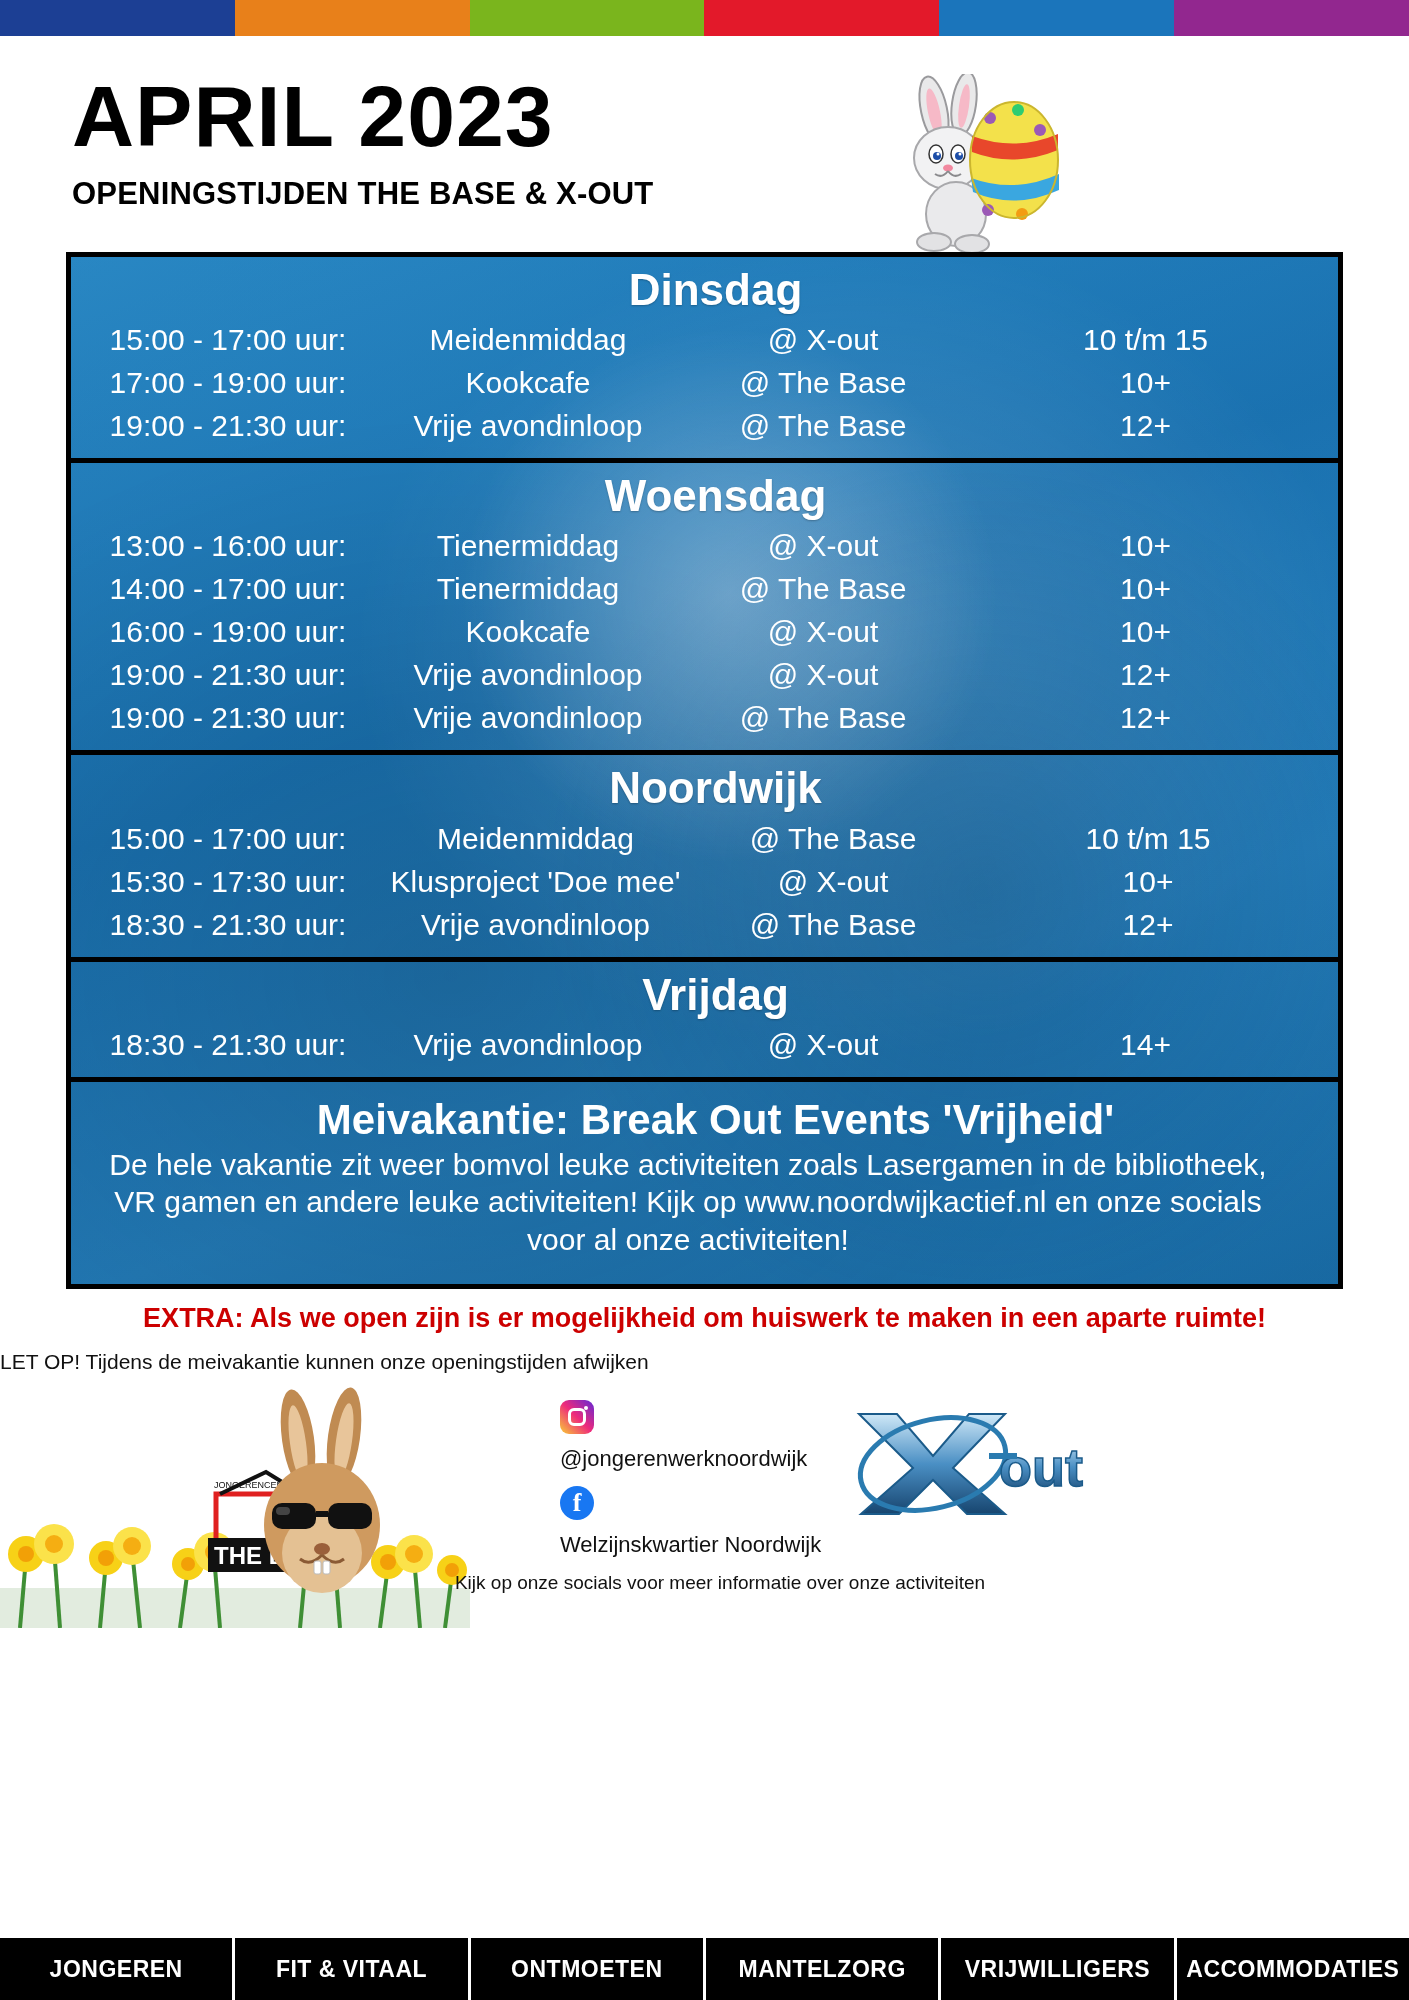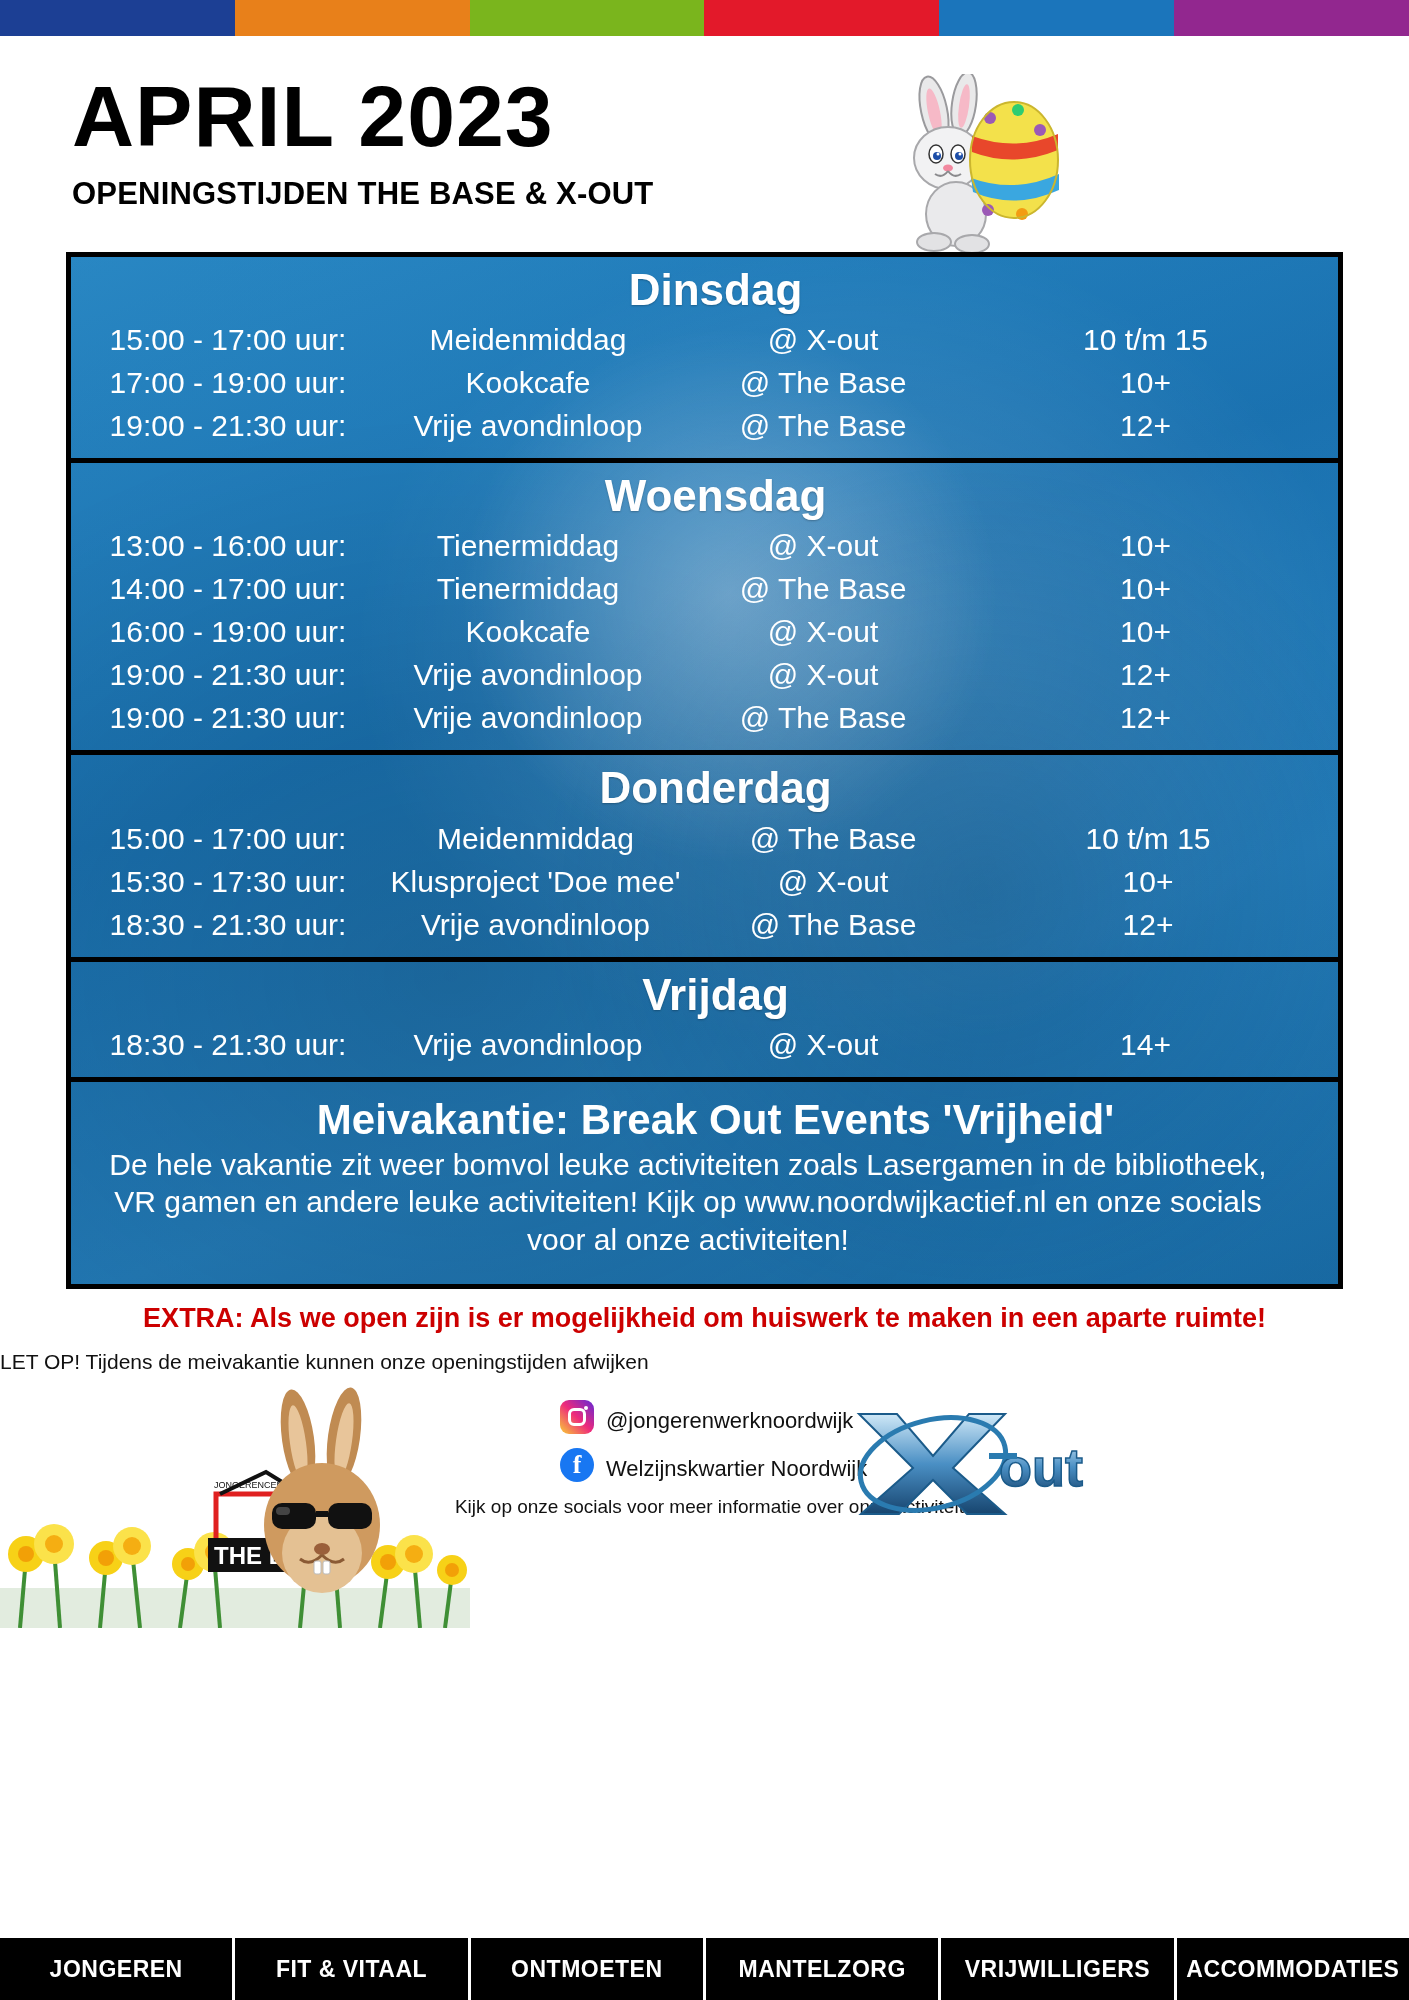--- a/index.html
+++ b/index.html
@@ -197,25 +197,26 @@
     text-align: center;
   }
   .socials {
     position: absolute;
     left: 560px;
     top: 22px;
     width: 520px;
   }
   .social-row {
     display: flex;
-    align-items: flex-end;
+    align-items: flex-start;
     gap: 12px;
     margin-bottom: 14px;
     font-size: 22px;
     color: #111;
+    flex-direction: column;
   }
   .ig-icon {
     width: 34px; height: 34px; border-radius: 9px;
     background: linear-gradient(45deg,#f9ce34,#ee2a7b 50%,#6228d7);
     position: relative; flex: 0 0 34px;
   }
   .ig-icon::before {
     content:""; position:absolute; left:8px; top:8px; width:18px; height:18px;
     border:3px solid #fff; border-radius:6px; box-sizing:border-box;
   }
@@ -388,21 +389,21 @@
           <div class="row">
             <div class="c-time">19:00 - 21:30 uur:</div>
             <div class="c-act">Vrije avondinloop</div>
             <div class="c-loc">@ The Base</div>
             <div class="c-age">12+</div>
           </div>
         </div>
       </div>
 
       <div class="day-block thu">
-        <div class="day-name">Donderdag</div>
+        <div class="day-name">Noordwijk</div>
         <div class="rows">
           <div class="row">
             <div class="c-time">15:00 - 17:00 uur:</div>
             <div class="c-act">Meidenmiddag</div>
             <div class="c-loc">@ The Base</div>
             <div class="c-age">10 t/m 15</div>
           </div>
           <div class="row">
             <div class="c-time">15:30 - 17:30 uur:</div>
             <div class="c-act">Klusproject 'Doe mee'</div>

